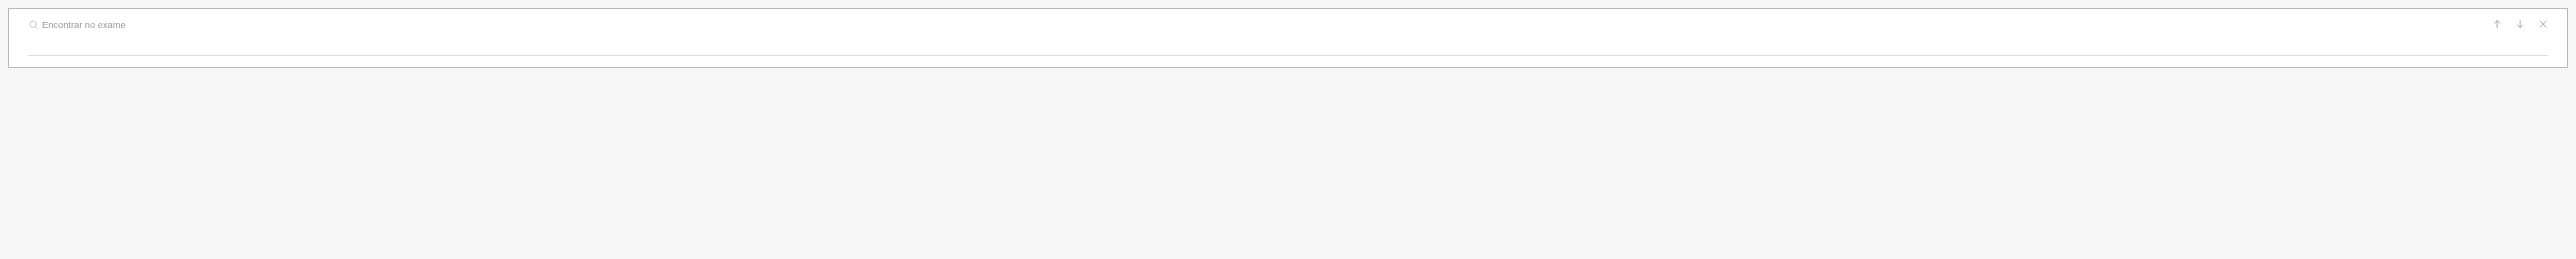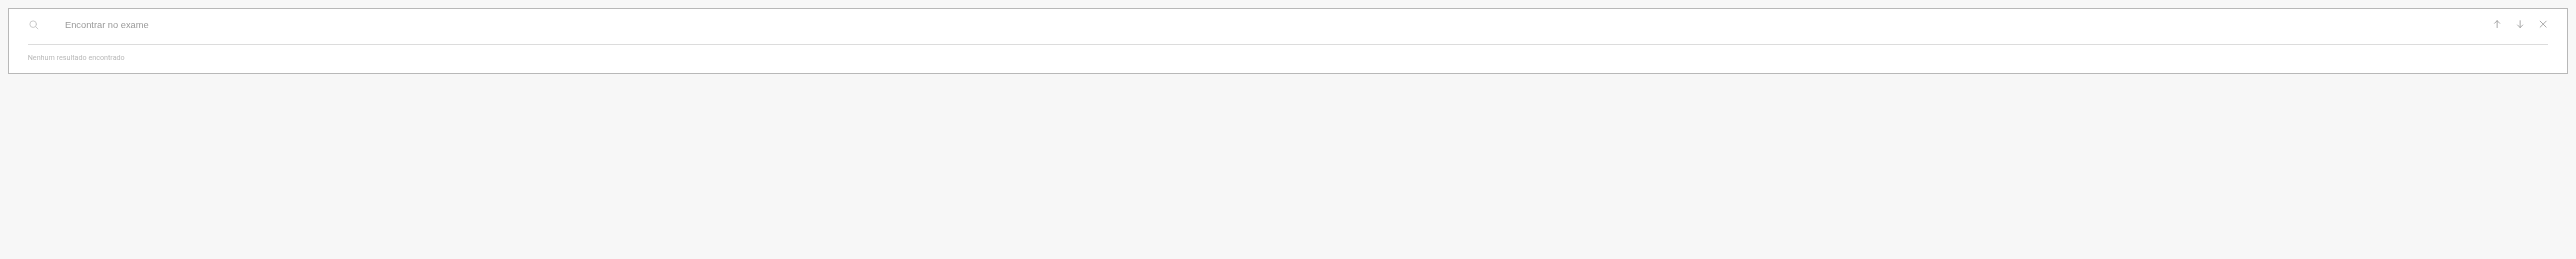--- a/index.html
+++ b/index.html
@@ -13,22 +13,22 @@
       padding: 8.2px;
     }
     .search-panel {
       background: #ffffff;
       border: 0.5px solid #b8b8b8;
       padding: 10.3px 18.5px 11.3px 18.5px;
     }
     .search-row {
       display: flex;
       align-items: center;
-      gap: 26px;
-      padding-bottom: 13px;
+      gap: 3px;
+      padding-bottom: 24px;
       border-bottom: 0.5px solid #dcdcdc;
     }
     .search-icon {
       flex: 0 0 auto;
       width: 11.3px;
       height: 11.3px;
       color: #c7c7c7;
     }
     .search-input {
       flex: 1 1 auto;
@@ -101,17 +101,14 @@
       <button class="control-btn">
         <span>
           <svg viewBox="0 0 24 24" fill="none" stroke="currentColor" stroke-width="2" stroke-linecap="round" stroke-linejoin="round">
             <line x1="5" y1="5" x2="19" y2="19"></line>
             <line x1="19" y1="5" x2="5" y2="19"></line>
           </svg>
         </span>
       </button>
     </div>
   </div>
-  <div class="status-row">
-    <span>Nenhum resultado encontrado</span>
-  </div>
 </div>
 
 
 </body></html>

